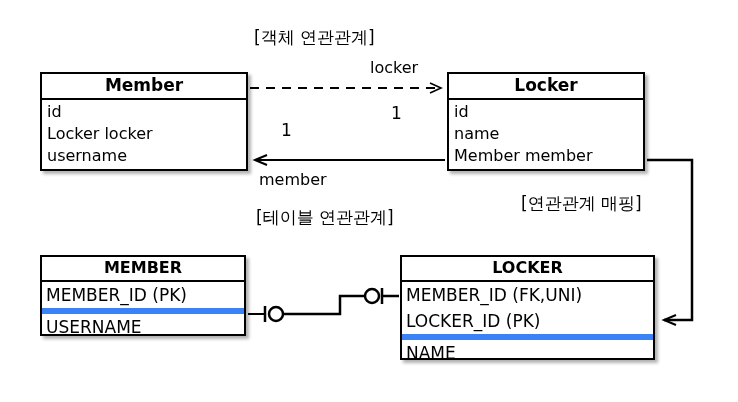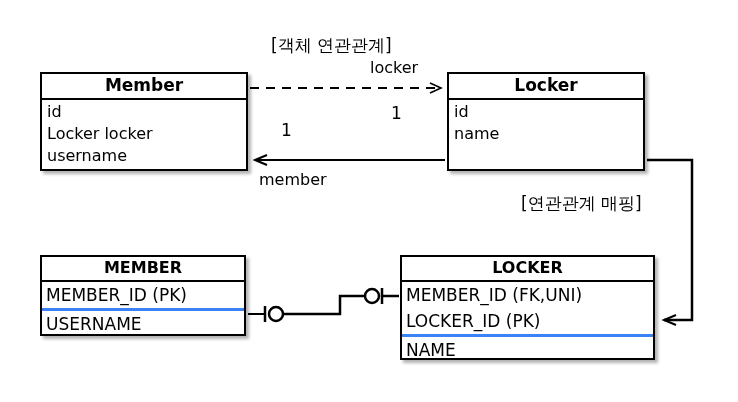--- a/index.html
+++ b/index.html
@@ -51,21 +51,21 @@
   .field-row {
     color: #000000;
     white-space: nowrap;
     overflow: hidden;
     box-sizing: border-box;
   }
   .field-row.bold {
     font-weight: normal;
   }
   .field-row.ruled {
-    border-bottom: 3px solid #3b82f6;
+    border-bottom: 6px solid #3b82f6;
   }
 
   
   #box-member-class {
     left: 40px; top: 72px; width: 208px; height: 99px;
   }
   #box-member-class .entity-title {
     height: 26px; line-height: 23px; font-size: 17px;
   }
   #box-member-class .field-list { padding: 1px 0 0 5px; }
@@ -106,21 +106,21 @@
     color: #000000;
     white-space: nowrap;
     font-size: 17px;
   }
   .edge-label {
     position: absolute;
     color: #000000;
     white-space: nowrap;
     font-size: 16px;
   }
-  #label-object-assoc { left: 271px; top: 26px; margin-top: 8px; }
+  #label-object-assoc { left: 254px; top: 26px; }
   #label-table-assoc  { left: 256px; top: 206px; }
   #label-mapping      { left: 521px; top: 192px; }
 
   #label-locker-edge  { left: 370px; top: 58px; }
   #label-one-right    { left: 391px; top: 103px; font-size: 17px; }
   #label-one-left     { left: 281px; top: 120px; font-size: 17px; }
   #label-member-edge  { left: 259px; top: 170px; }
 </style>
 </head>
 <body>
@@ -177,20 +177,21 @@
       <div class="field-row bold">Locker locker</div>
       <div class="field-row">username</div>
     </div>
   </div>
 
   <div class="entity-box" id="box-locker-class">
     <div class="entity-title">Locker</div>
     <div class="field-list">
       <div class="field-row">id</div>
       <div class="field-row">name</div>
+      <div class="field-row bold">Member member</div>
     </div>
   </div>
 
   <div class="entity-box" id="box-member-table">
     <div class="entity-title">MEMBER</div>
     <div class="field-list">
       <div class="field-row ruled">MEMBER_ID (PK)</div>
       <div class="field-row">USERNAME</div>
     </div>
   </div>
@@ -198,20 +199,21 @@
   <div class="entity-box" id="box-locker-table">
     <div class="entity-title">LOCKER</div>
     <div class="field-list">
       <div class="field-row bold">MEMBER_ID (FK,UNI)</div>
       <div class="field-row ruled">LOCKER_ID (PK)</div>
       <div class="field-row">NAME</div>
     </div>
   </div>
 
   <div class="diagram-label" id="label-object-assoc">[객체 연관관계]</div>
+  <div class="diagram-label" id="label-table-assoc">[테이블 연관관계]</div>
   <div class="diagram-label" id="label-mapping">[연관관계 매핑]</div>
 
   <div class="edge-label" id="label-locker-edge">locker</div>
   <div class="edge-label" id="label-one-right">1</div>
   <div class="edge-label" id="label-one-left">1</div>
   <div class="edge-label" id="label-member-edge">member</div>
 
 </div>
 
 </body></html>

